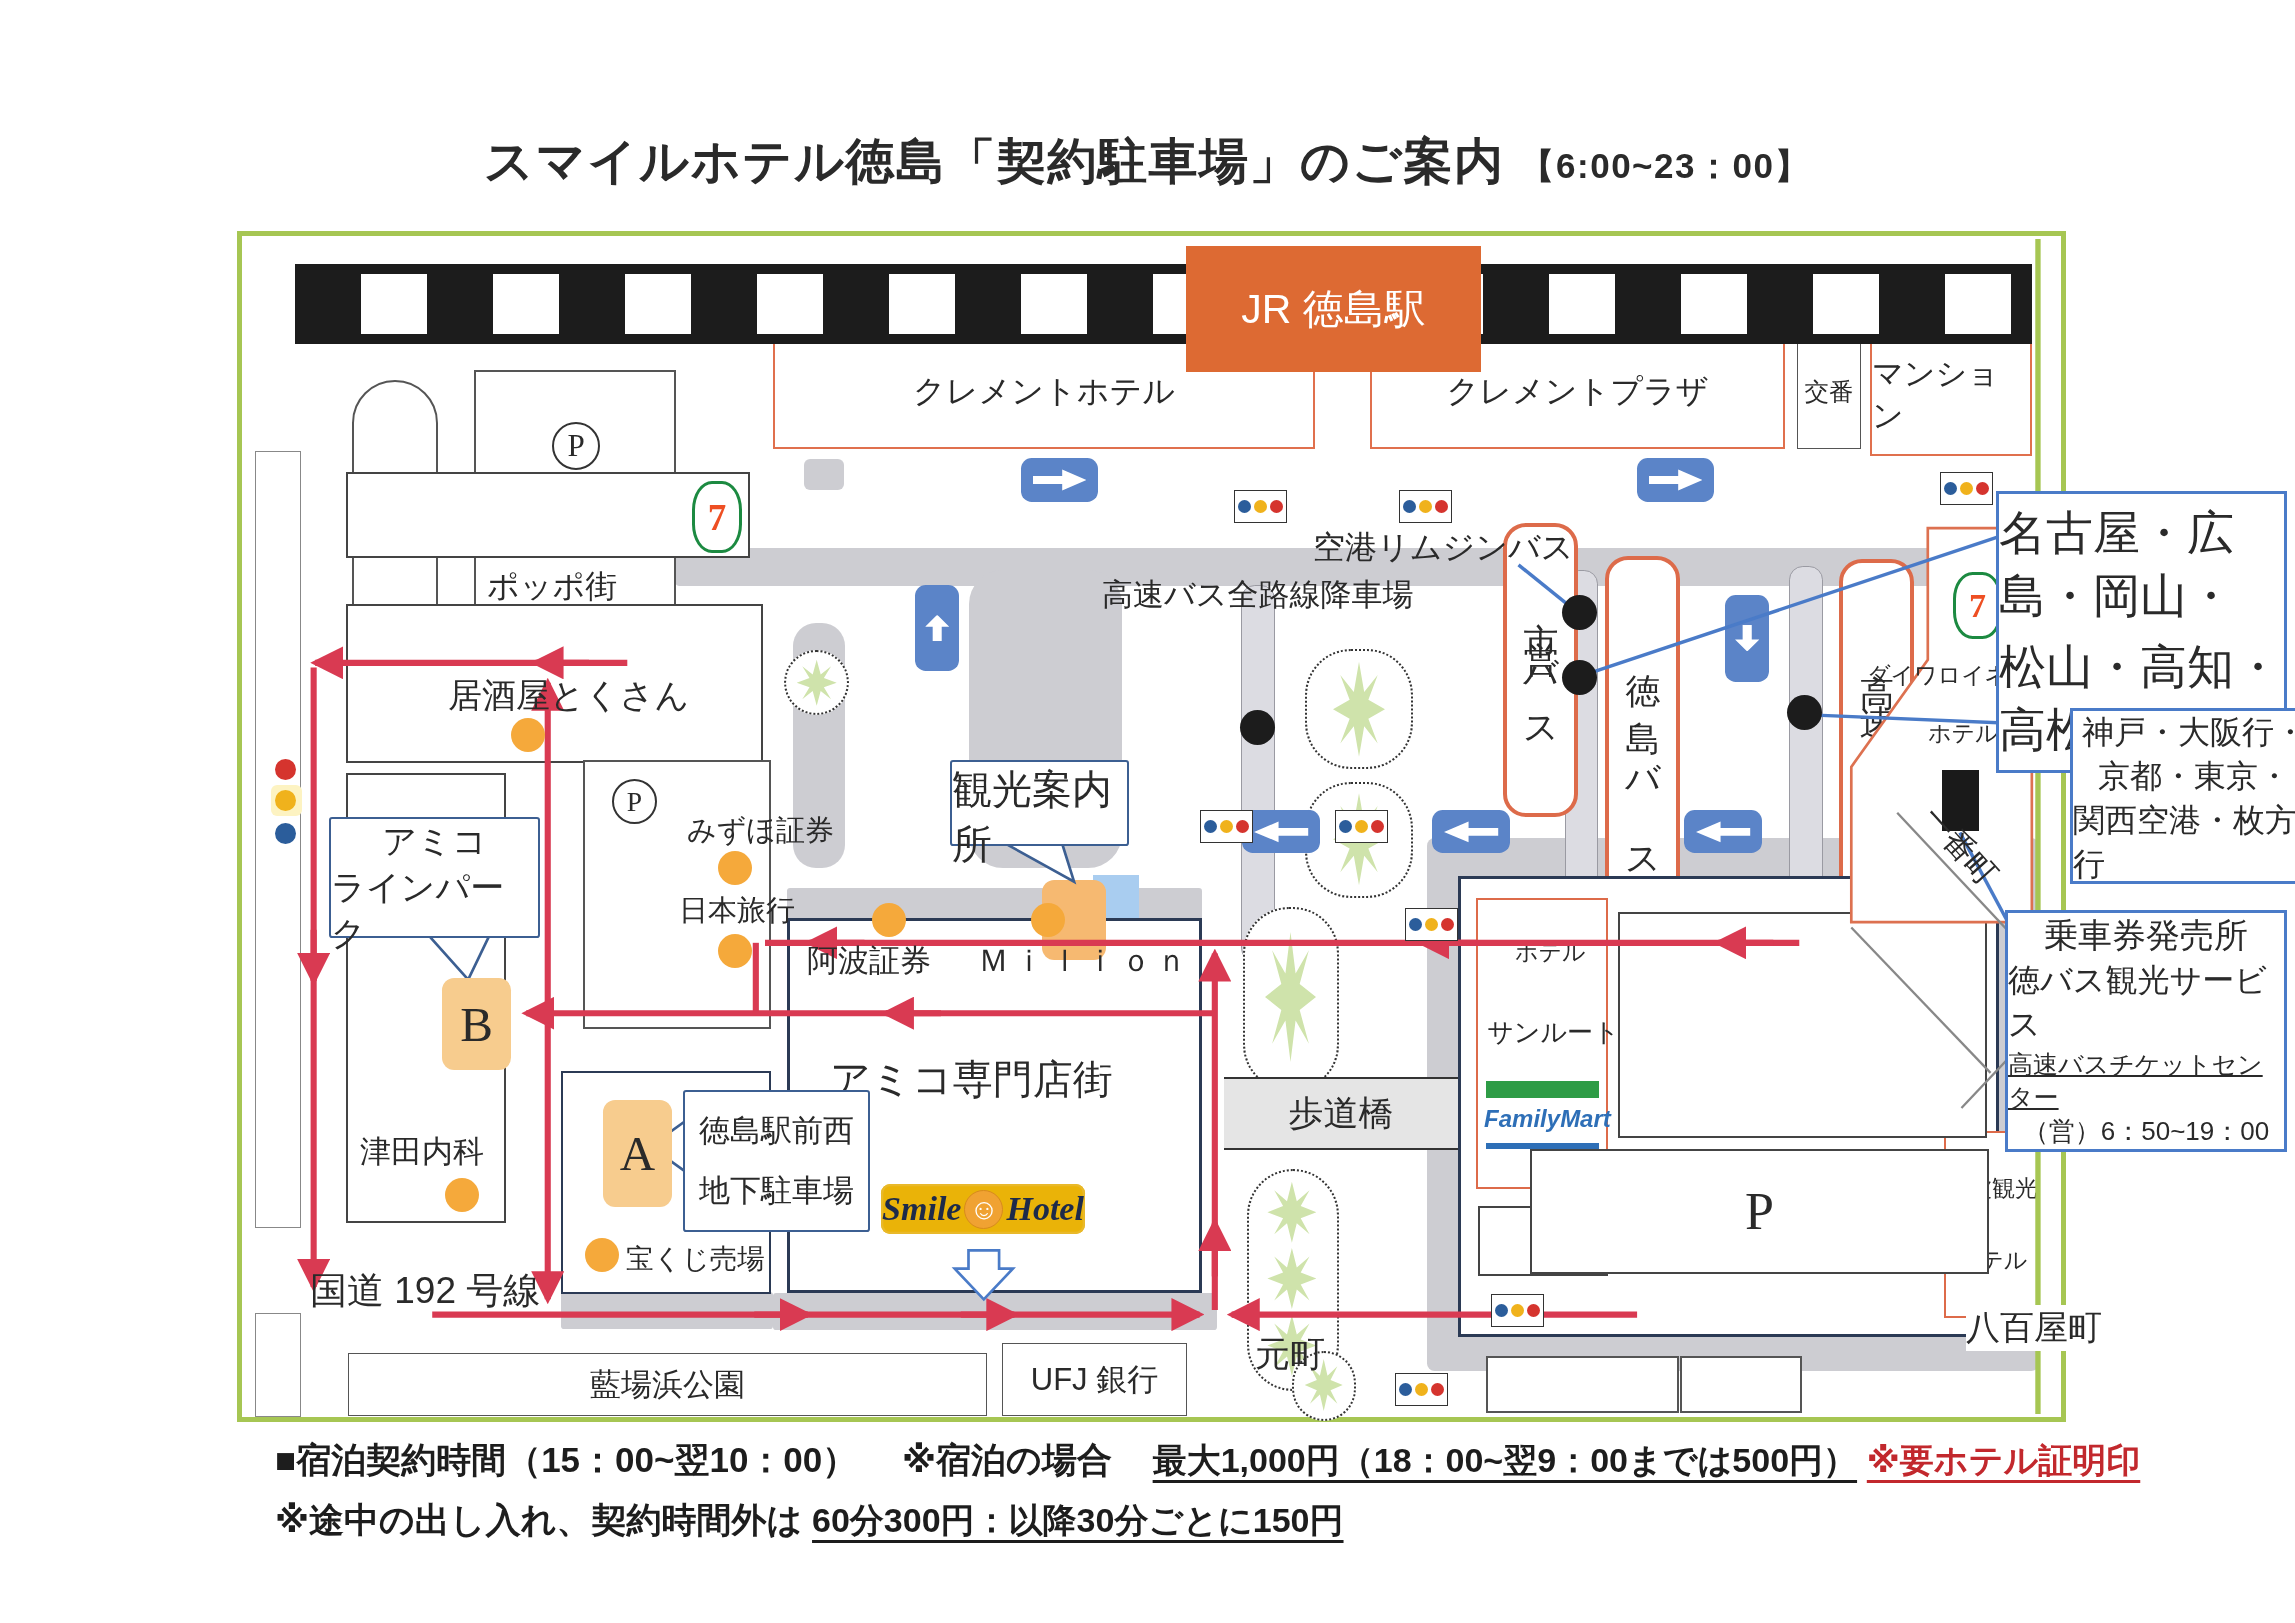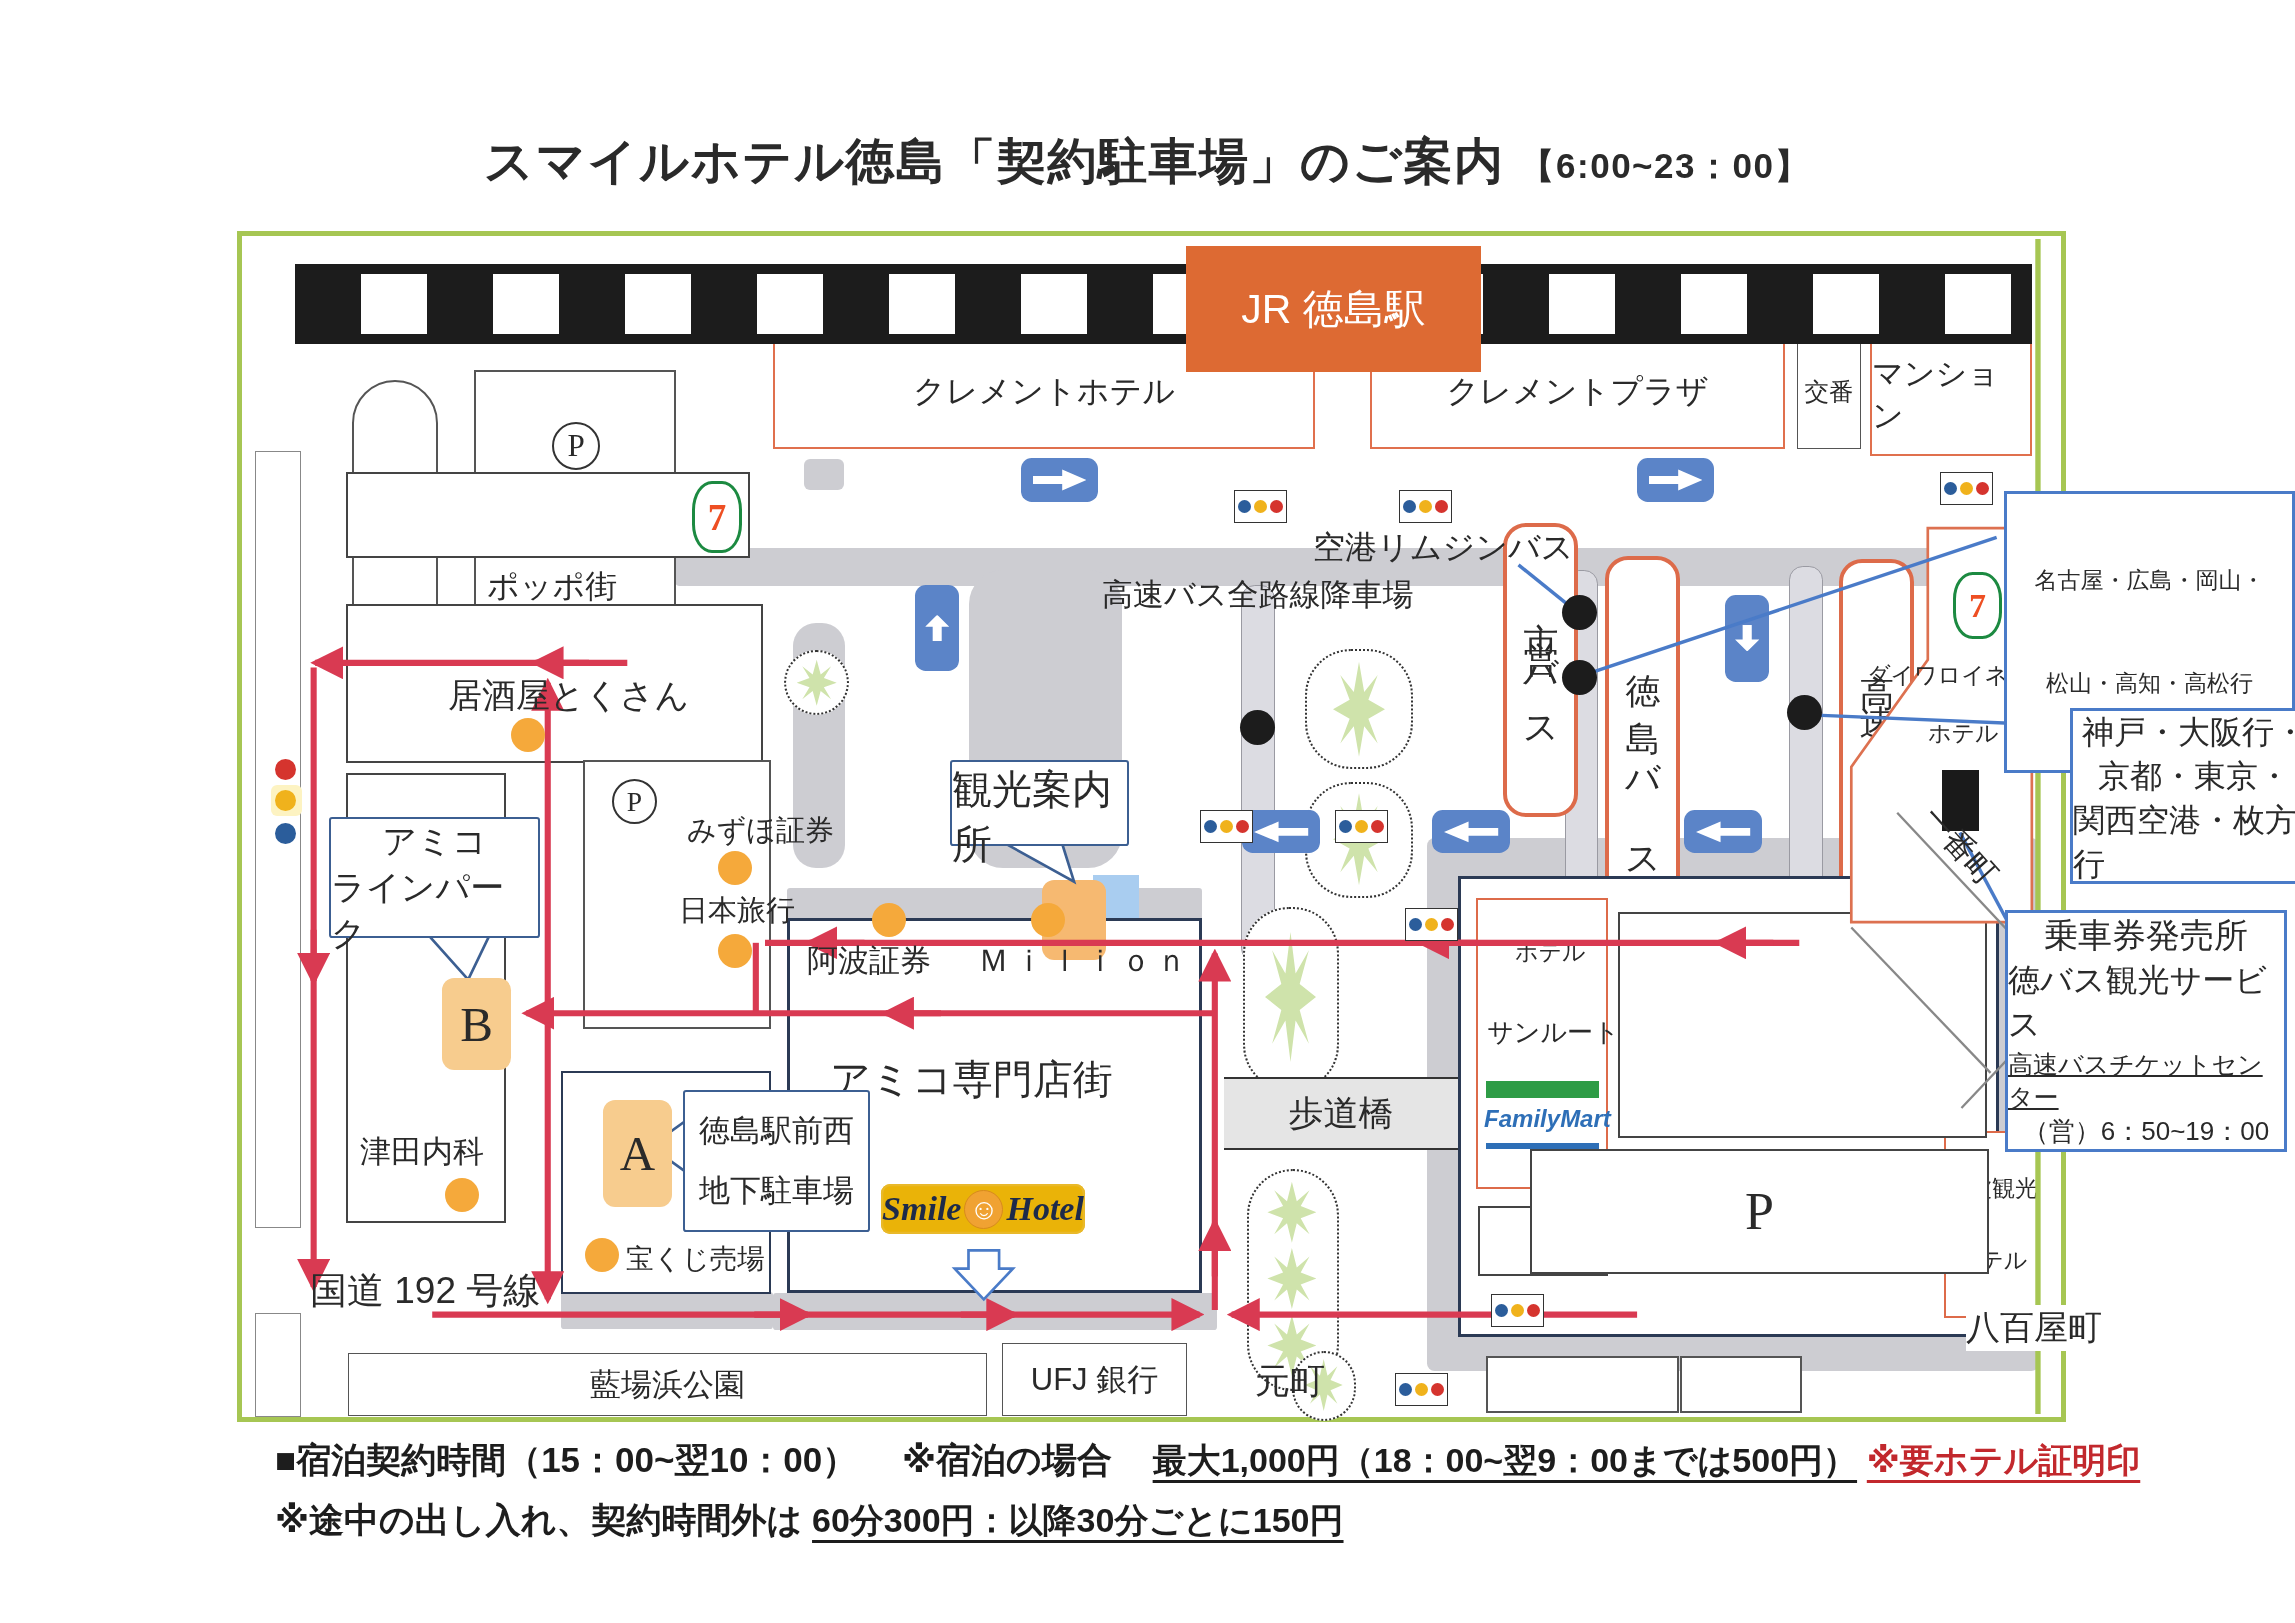--- a/index.html
+++ b/index.html
@@ -294,21 +294,21 @@
   <div class="lbl" style="left:6.1px;top:205px;font-size:24px;font-weight:bold;font-style:italic;color:#2e6fb7;">FamilyMart</div>
   <div class="abs" style="left:7.7px;top:243px;width:113px;height:6.1px;background:#2e6fb7;"></div>
 </div>
 <div class="abs" style="left:1618px;top:912px;width:369px;height:226px;border:2.3px solid #444;background:#fff;z-index:3;"></div>
 <div class="abs" style="left:1478px;top:1206px;width:130px;height:70px;border:2.3px solid #444;background:#fff;z-index:3;"></div>
 <div class="abs" style="left:1530px;top:1149px;width:459px;height:125px;border:2.3px solid #444;background:#fff;z-index:3;
             display:flex;align-items:center;justify-content:center;font-family:'Liberation Serif',serif;font-size:52px;">
   <span>P</span>
   </div>
 
-<div class="destbox" style="left:1996px;top:491px;width:291px;height:282px;font-size:23px;margin-left:8px;">
+<div class="destbox" style="left:1996px;top:491px;width:291px;height:282px;font-size:47px;">
   <span>名古屋・広島・岡山・</span>
   <span>松山・高知・高松行</span>
 </div>
 <div class="destbox" style="left:2070px;top:708px;width:248px;height:176px;font-size:32px;">
   <span>神戸・大阪行・</span>
   <span>京都・東京・</span>
   <span>関西空港・枚方行</span>
 </div>
 <div class="destbox" style="left:2005px;top:910px;width:282px;height:242px;">
   <span style="font-size:34px;">乗車券発売所</span>
@@ -323,21 +323,21 @@
   <span>ホテル</span>
 </div>
 
 <div class="lbl" style="left:310px;top:1266px;font-size:37px;z-index:4;">国道 192 号線</div>
 <div class="bldg plain" style="left:348px;top:1353px;width:639px;height:63px;font-size:31px;border-color:#555;z-index:2;">
   <span>藍場浜公園</span>
   </div>
 <div class="bldg plain" style="left:1002px;top:1343px;width:185px;height:73px;font-size:31px;border-color:#555;z-index:2;">
   <span>UFJ 銀行</span>
   </div>
-<div class="lbl" style="left:1255px;top:1331px;font-size:35px;z-index:4;margin-top:27px;">元町</div>
+<div class="lbl" style="left:1255px;top:1331px;font-size:35px;z-index:4;">元町</div>
 <div class="lbl" style="left:1966px;top:1305px;font-size:34px;z-index:6;background:#fff;">八百屋町</div>
 <div class="abs" style="left:1486px;top:1356px;width:193px;height:57px;border:2.3px solid #555;background:#fff;z-index:2;"></div>
 <div class="abs" style="left:1680px;top:1356px;width:122px;height:57px;border:2.3px solid #555;background:#fff;z-index:2;"></div>
 
 <svg class="overlay" width="2295" height="1624" viewBox="0 0 3000 2122">
   <defs>
     <marker id="ra" viewBox="0 0 10 10" refX="8.5" refY="5" markerWidth="5.4" markerHeight="5.4" orient="auto">
       <path d="M0 0 L10 5 L0 10 z" fill="#d93a52"></path>
     </marker>
   </defs>

